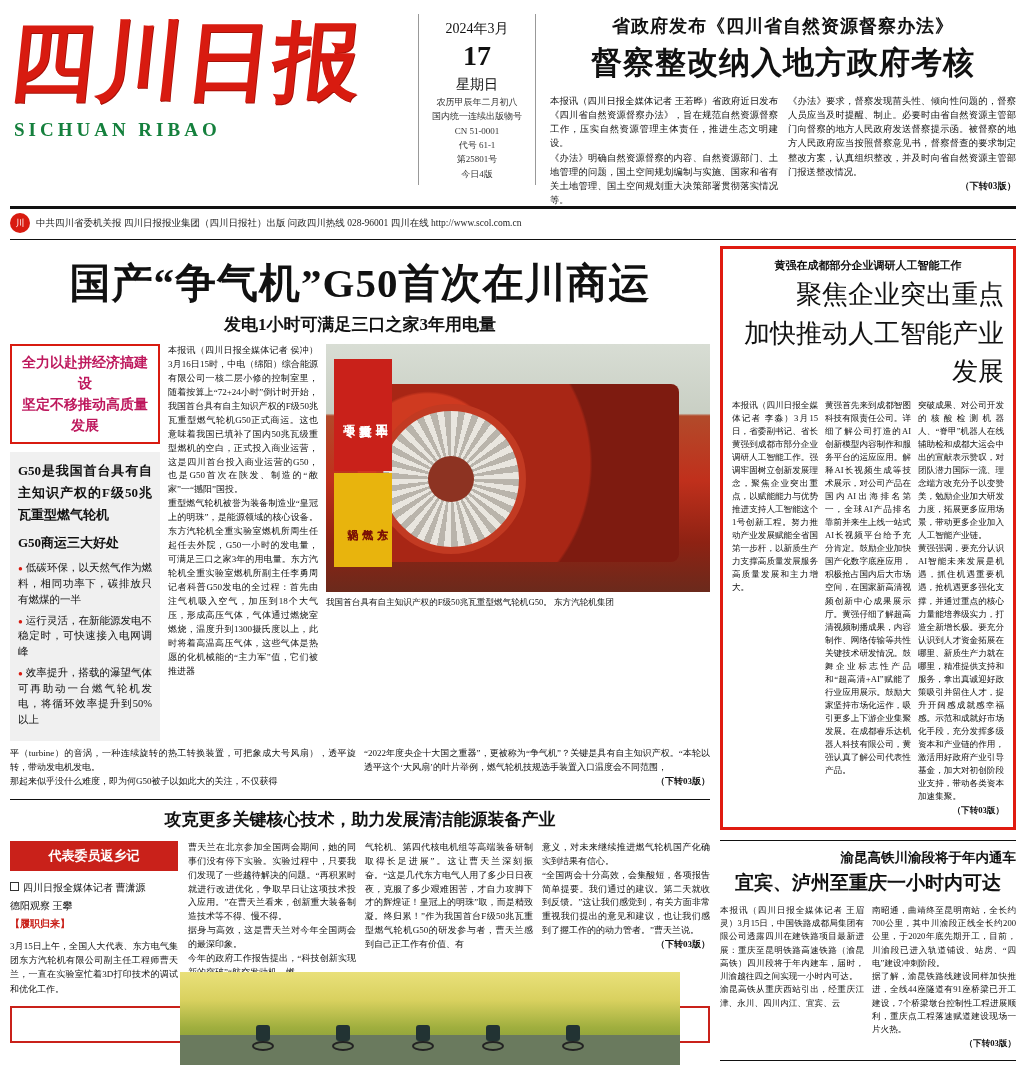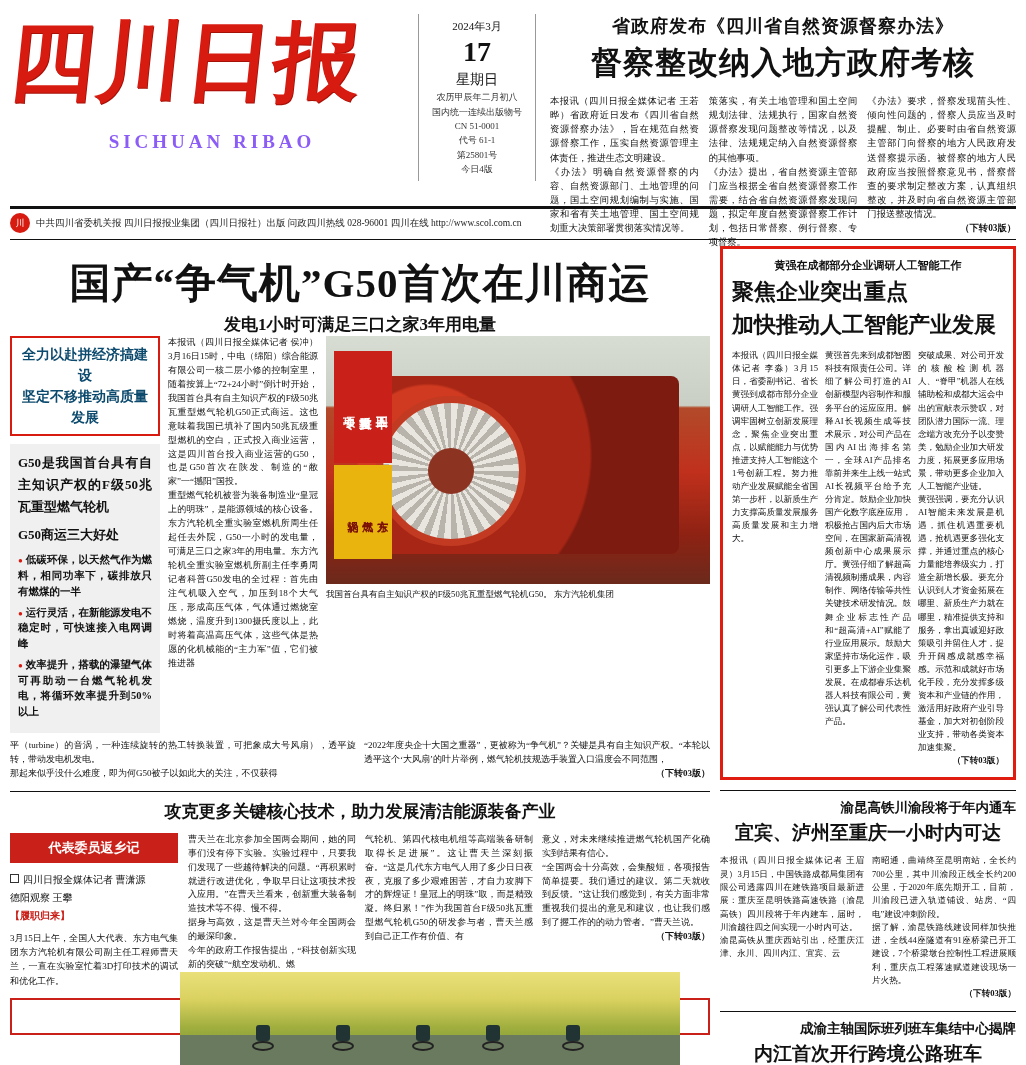--- a/index.html
+++ b/index.html
@@ -26,31 +26,30 @@
     line-height:1.15;
     transform:skewX(-6deg);
     text-shadow:1px 1px 0 #a51007;
     white-space:nowrap;
   }
   .logo-pin {
     font-family:"Liberation Serif", serif;
     font-size:19px;
     letter-spacing:4px;
     font-weight:bold;
-    color:#8b5cf6;
-    margin-top:20px;
+    color:#15803d;
+    margin-top:8px;
     margin-left:4px;
-    text-align:center;
   }
   .date-box {
     width:118px; margin-top:8px; margin-left:8px;
     border-left:1px solid #999; border-right:1px solid #999;
     text-align:center; padding:4px 2px; font-size:11px; line-height:1.5;
   }
-  .date-box .ym { font-size:11px; }
+  .date-box .ym { font-size:14px; }
   .date-box .day { font-size:28px; font-weight:bold; line-height:1.1; margin:2px 0; }
   .date-box .wd { font-size:14px; }
   .date-box .small { font-size:9px; color:#333; line-height:1.6; }
   .headlines { flex:1; padding-left:14px; padding-top:8px; }
   .hl-sub { text-align:center; font-size:18px; font-weight:bold; letter-spacing:1px; }
   .hl-main { text-align:center; font-size:31px; font-weight:bold; letter-spacing:1px; margin-top:4px; }
   .hl-cols { display:flex; gap:10px; margin-top:10px; font-size:9.3px; line-height:1.52; text-align:justify; }
   .hl-cols .col { flex:1; }
   .hl-cols .jump { text-align:right; display:block; font-weight:bold; }
 
@@ -71,38 +70,38 @@
   
   .body-grid { display:flex; gap:10px; margin-top:6px; }
   .left-zone { width:700px; }
   .right-zone { width:296px; }
 
   
   .ts-title {
     font-size:41px; font-weight:bold; text-align:center; letter-spacing:1px;
     margin:10px 0 2px 0;
   }
-  .ts-sub { font-size:17px; text-align:center; font-weight:bold; margin-bottom:0; }
+  .ts-sub { font-size:17px; text-align:center; font-weight:bold; margin-bottom:8px; }
 
   .ts-cols { display:flex; gap:8px; }
   .col-narrow { width:150px; }
   .col-text { width:150px; font-size:9px; line-height:1.55; text-align:justify; }
   .col-photo { flex:1; }
 
   .redbox {
-    border:2px solid #d81b10; color:#0c4a6e; font-weight:bold;
+    border:2px solid #d81b10; color:#be185d; font-weight:bold;
     font-size:14px; text-align:center; padding:6px 4px; line-height:1.5;
     margin-bottom:8px;
   }
   .graybox {
     background:#f0f0f0; padding:8px 8px; font-size:12px; line-height:1.7;
     font-weight:bold; text-align:justify;
   }
   .graybox .gb-title { font-size:13px; margin-bottom:6px; }
-  .graybox ul { list-style:none; margin:6px 0 0 0; padding:0; font-size:10.5px; font-weight:bold; }
+  .graybox ul { list-style:none; margin:6px 0 0 0; padding:0; font-size:10.5px; font-weight:normal; }
   .graybox li { margin-bottom:5px; line-height:1.5; }
   .graybox li::before { content:"●"; color:#d81b10; font-size:8px; margin-right:3px; }
 
   .photo {
     width:100%; height:248px;
     background:
       linear-gradient(180deg,#d8ddd4 0%,#c9cfc4 28%,#b24a2a 29%,#c0301c 55%,#8e2213 80%,#6b2a1c 100%);
     position:relative; overflow:hidden;
   }
   .photo .machine {
@@ -151,21 +150,21 @@
   .s2-meta .box { display:inline-block; width:9px; height:9px; border:1px solid #333; margin-right:4px; }
   .s2-meta .red { color:#c9211a; font-weight:bold; }
   .redbanner {
     border:2px solid #c9211a; color:#c9211a; font-weight:bold; text-align:center;
     font-size:15px; padding:7px 0; margin-top:10px;
   }
 
   
   .hl-box { border:3px solid #e01b10; padding:8px 9px 10px 9px; }
   .rb-kicker { text-align:center; font-size:11px; font-weight:bold; line-height:1.5; }
-  .rb-title { text-align:left; font-size:22px; font-weight:bold; line-height:1.45; margin-top:2px; }
+  .rb-title { text-align:right; font-size:26px; font-weight:normal; line-height:1.45; margin-top:2px; }
   .rb-cols { display:flex; gap:7px; margin-top:8px; font-size:8.6px; line-height:1.52; text-align:justify; }
   .rb-cols .c { flex:1; }
   .jump-r { display:block; text-align:right; font-weight:bold; }
 
   .r-sep { border-top:1px solid #111; margin:10px 0 8px 0; }
   .r-kicker { text-align:right; font-size:13.5px; font-weight:bold; }
   .r-title { text-align:center; font-size:19px; font-weight:bold; margin-top:3px; }
   .r-cols { display:flex; gap:8px; margin-top:8px; font-size:8.6px; line-height:1.55; text-align:justify; }
   .r-cols .c { flex:1; }
 
@@ -206,22 +205,20 @@
       <div class="small">第25801号</div>
       <div class="small">今日4版</div>
     </div>
 
     <div class="headlines">
       <div class="hl-sub">省政府发布《四川省自然资源督察办法》</div>
       <div class="hl-main">督察整改纳入地方政府考核</div>
       <div class="hl-cols">
         <div class="col" style="white-space:pre-line">本报讯（四川日报全媒体记者 王若晔）省政府近日发布《四川省自然资源督察办法》，旨在规范自然资源督察工作，压实自然资源管理主体责任，推进生态文明建设。
 《办法》明确自然资源督察的内容、自然资源部门、土地管理的问题，国土空间规划编制与实施、国家和省有关土地管理、国土空间规划重大决策部署贯彻落实情况等。</div>
-        <div class="col" style="white-space:pre-line">策落实，有关土地管理和国土空间规划法律、法规执行，国家自然资源督察发现问题整改等情况，以及法律、法规规定纳入自然资源督察的其他事项。
-《办法》提出，省自然资源主管部门应当根据全省自然资源督察工作需要，结合省自然资源督察发现问题，拟定年度自然资源督察工作计划，包括日常督察、例行督察、专项督察。</div>
         <div class="col">
           <span style="white-space:pre-line">《办法》要求，督察发现苗头性、倾向性问题的，督察人员应当及时提醒、制止。必要时由省自然资源主管部门向督察的地方人民政府发送督察提示函。被督察的地方人民政府应当按照督察意见书，督察督查的要求制定整改方案，认真组织整改，并及时向省自然资源主管部门报送整改情况。</span>
           <span class="jump">（下转03版）</span>
         </div>
       </div>
     </div>
   </div>
 
   <div class="rule-thick"></div>
   <div class="bar">

